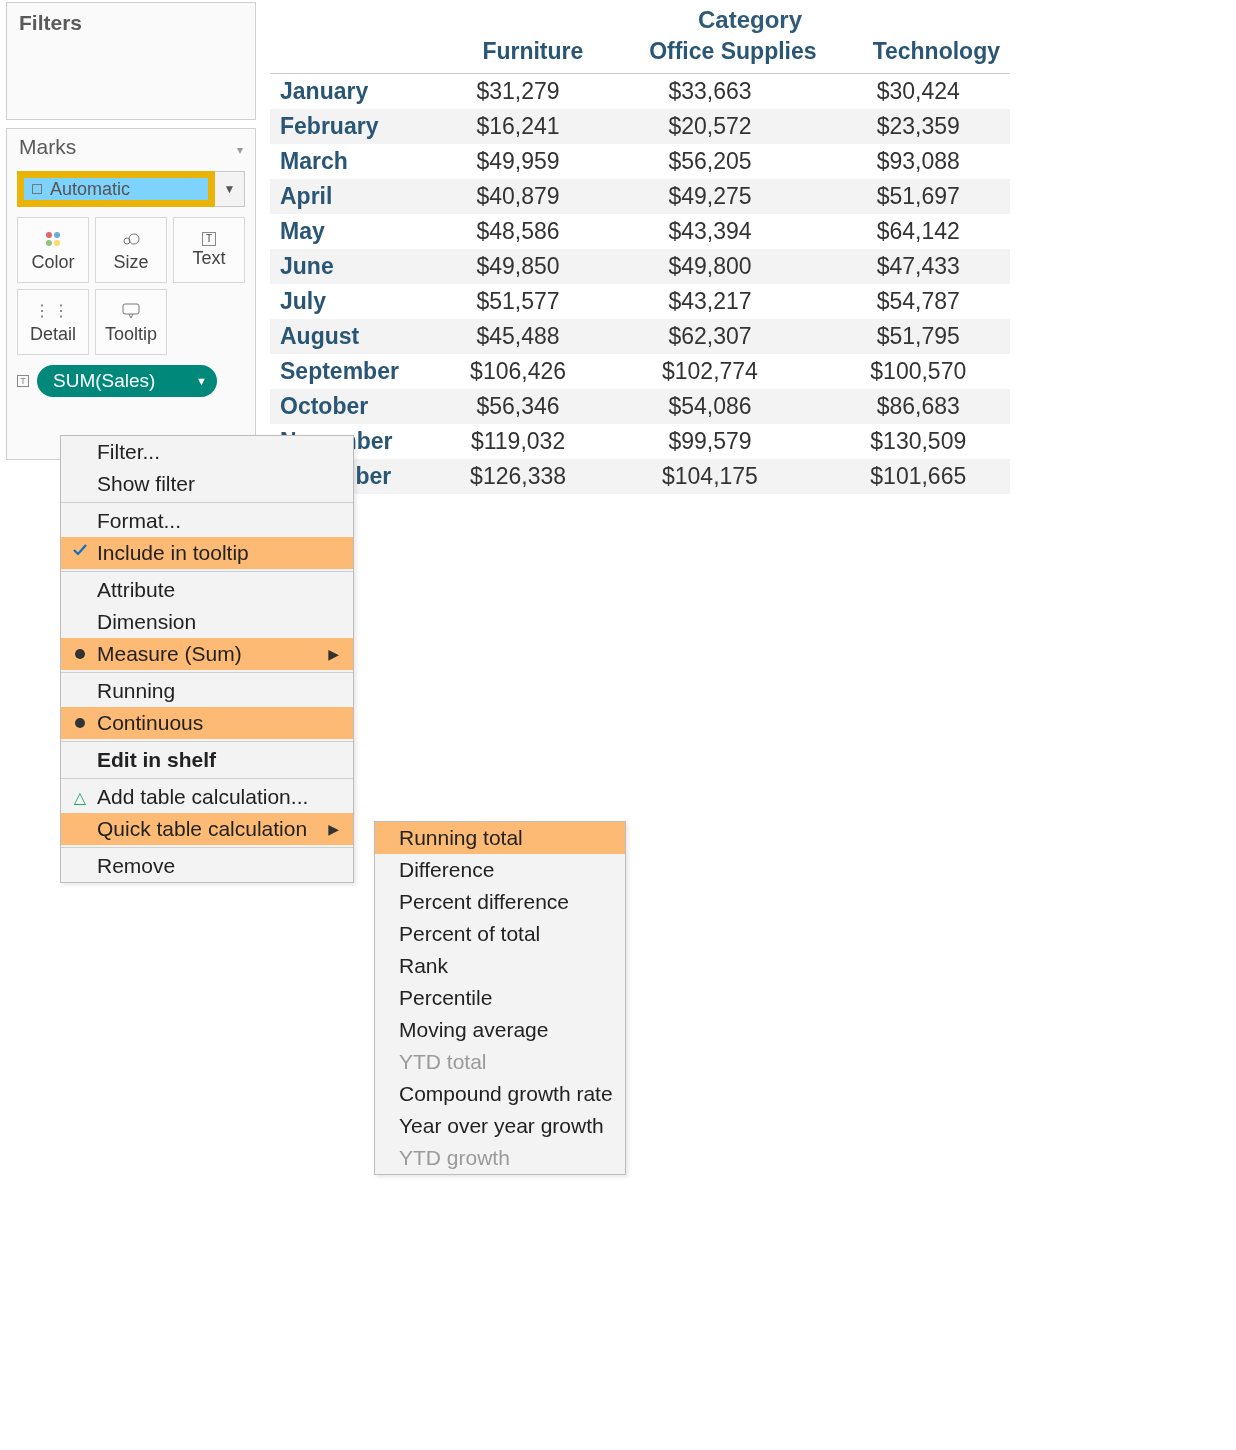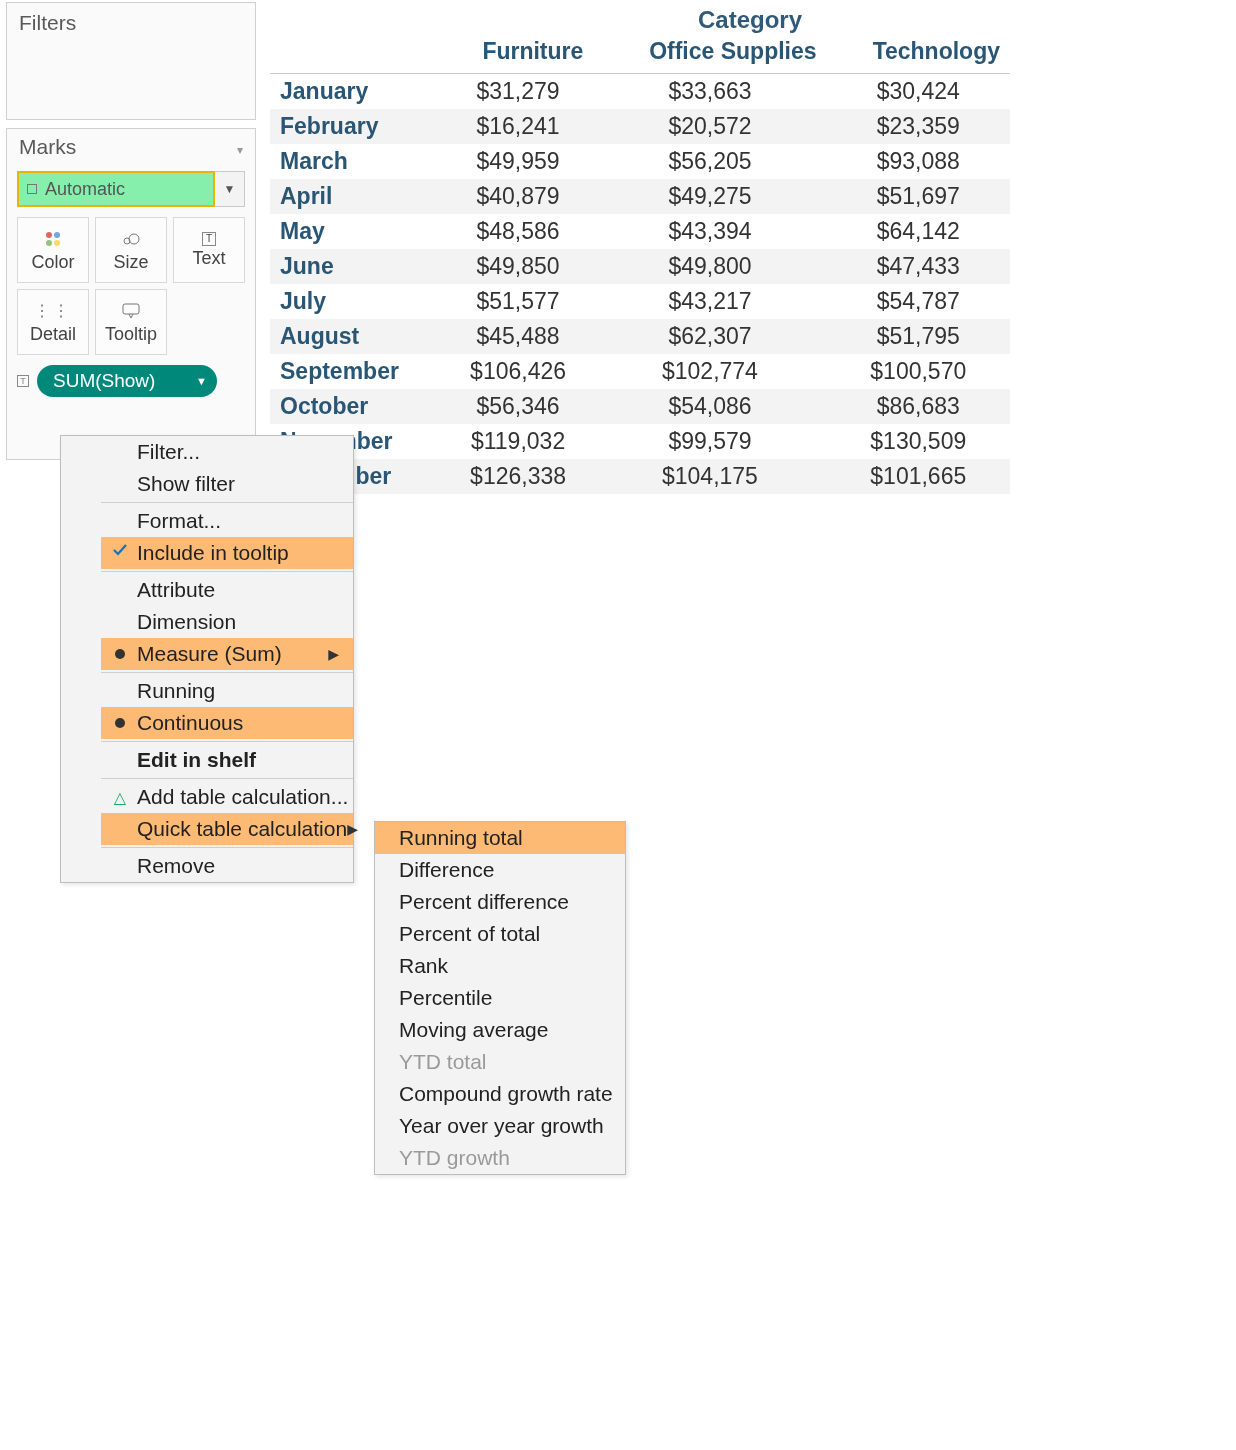--- a/index.html
+++ b/index.html
@@ -19,21 +19,21 @@
     background: #fafafa;
   }
   .filters-panel {
     left: 6px; top: 2px;
     width: 250px; height: 118px;
     padding: 8px 12px;
   }
   .panel-title {
     font-size: 21px;
     color: #5a5a5a;
-    font-weight: 400;
+    font-weight: 700;
   }
   .marks-panel {
     left: 6px; top: 128px;
     width: 250px; height: 332px;
   }
   .marks-header {
     padding: 6px 12px;
     font-size: 21px;
     color: #5a5a5a;
   }
@@ -42,22 +42,22 @@
     color: #999;
     font-size: 12px;
     margin-top: 8px;
   }
   .mark-type-row {
     margin: 6px 10px 10px 10px;
     display: flex;
   }
   .mark-type-select {
     flex: 1;
-    border: 2px solid #eab308;
-    background: #86efac;
+    border: 7px solid #eab308;
+    background: #7dd3fc;
     display: flex;
     align-items: center;
     height: 36px;
     padding: 0 8px;
     font-size: 18px;
     color: #555;
   }
   .mark-type-select .sq {
     width: 10px; height: 10px;
     border: 1px solid #777;
@@ -184,21 +184,20 @@
     position: absolute;
     background: #f3f3f3;
     border: 1px solid #bdbdbd;
     box-shadow: 2px 2px 4px rgba(0,0,0,0.1);
     font-size: 21px;
     color: #222;
   }
   .ctx-main {
     left: 60px; top: 435px;
     width: 294px;
-    padding-left: 40px;
   }
   .ctx-item {
     display: flex;
     align-items: center;
     min-height: 32px;
     padding: 2px 14px 2px 36px;
     position: relative;
     cursor: pointer;
     white-space: nowrap;
   }
@@ -299,21 +298,21 @@
             <rect x="1" y="1" width="16" height="10" rx="2" fill="none" stroke="#777"></rect>
             <path d="M7 11 L9 15 L11 11" fill="none" stroke="#777"></path>
           </svg>
       </div>
       <span>Tooltip</span>
     </div>
   </div>
   <div class="pill-row">
     <span class="pill-type-ic">T</span>
     <div class="pill">
-      <span>SUM(Show)</span>
+      <span>SUM(Sales)</span>
       <span class="arrow">▼</span>
     </div>
   </div>
 </div>
 
 <div class="crosstab">
   <div class="ct-header-top">Category</div>
   <table class="ct">
     <thead>
       <tr>

